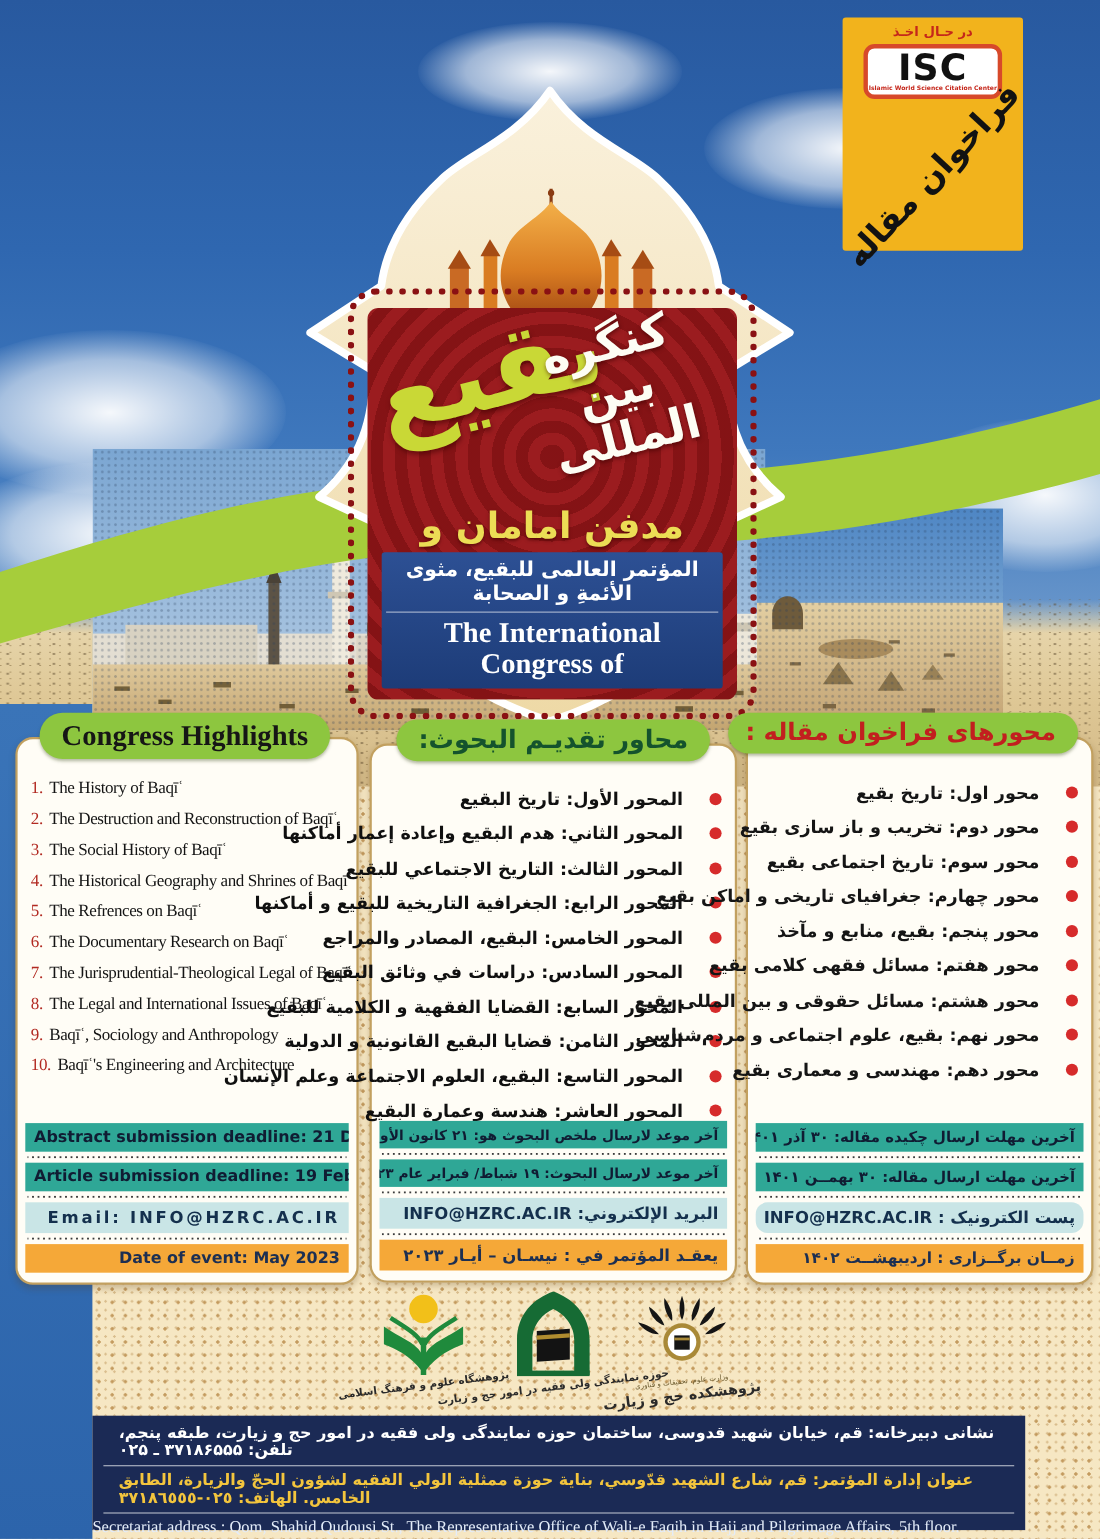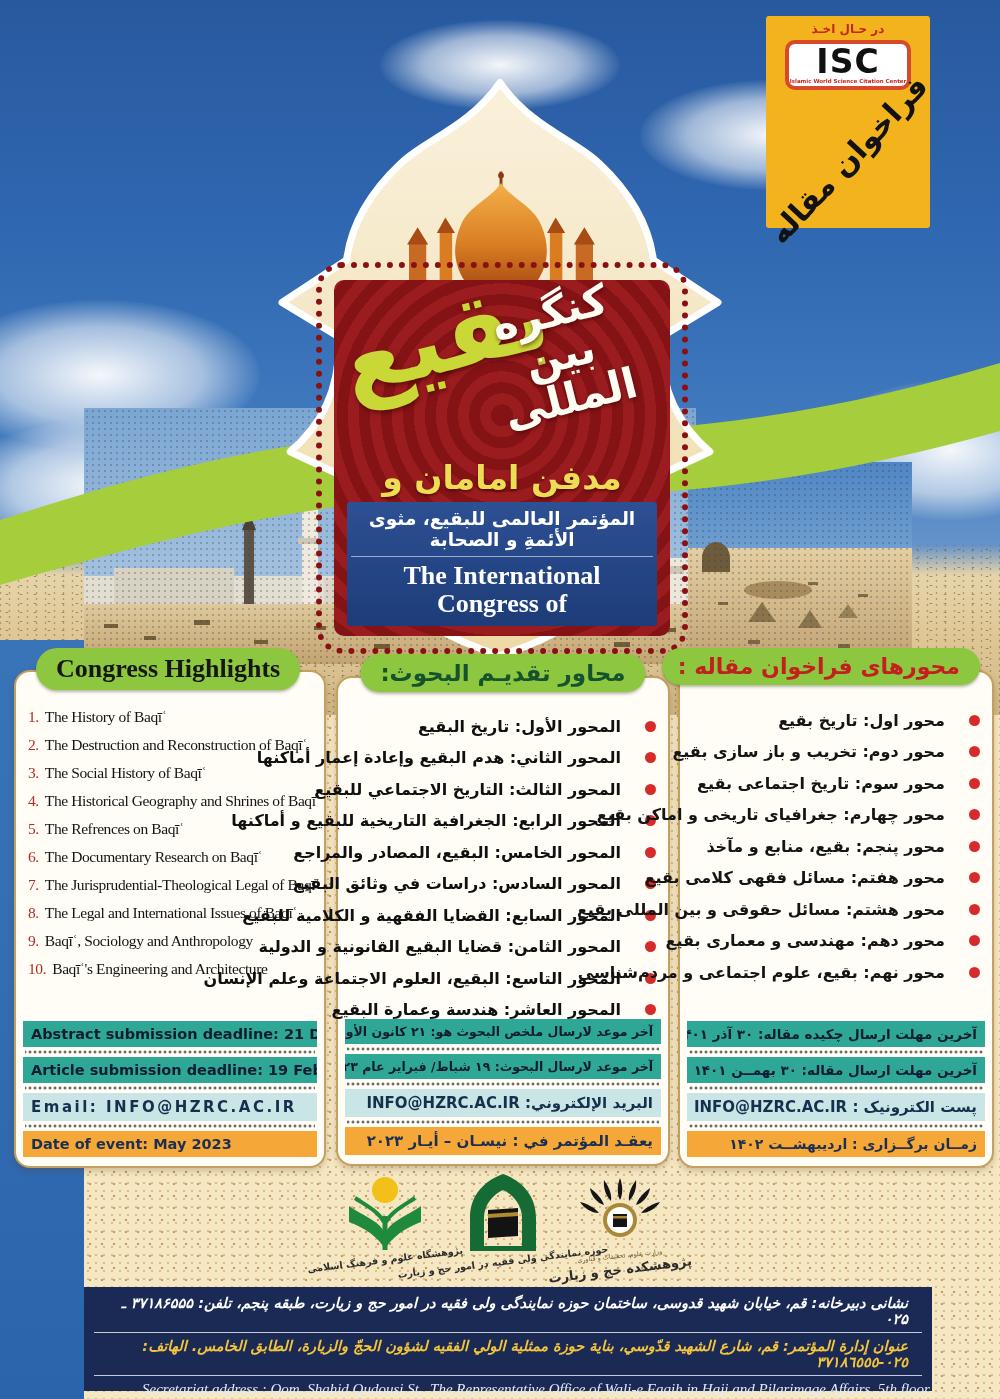--- a/index.html
+++ b/index.html
@@ -67,21 +67,21 @@
   .title-band{position:absolute;left:13px;right:13px;bottom:10px;border-radius:3px;
     background:linear-gradient(180deg,#2d5094 0%,#1d3c78 100%);padding:6px 4px 7px;text-align:center;}
   .title-ar{color:#fff;font-size:18.5px;font-weight:800;direction:rtl;
     border-bottom:1px solid rgba(255,255,255,.55);padding-bottom:6px;margin-bottom:5px;}
   .title-en1{color:#fff;font-family:"Liberation Serif","DejaVu Serif",serif;font-weight:bold;font-size:26px;line-height:1.1;}
   .title-en2{color:#fff;font-family:"Liberation Serif","DejaVu Serif",serif;font-weight:bold;font-size:16.5px;margin-top:2px;}
 
   
   .panel{position:absolute;background:#fffdf6;border:2px solid #c2a05f;border-radius:16px;z-index:8;
          box-shadow:0 3px 6px rgba(90,60,20,.25);}
-  .col-en{left:14px; top:670px;width:308px;height:494px;}
+  .col-en{left:14px; top:670px;width:308px;height:494px;text-align:right;}
   .col-ar{left:336px;top:676px;width:330px;height:486px;}
   .col-fa{left:678px;top:670px;width:312px;height:494px;}
   .pill{position:absolute;top:-24px;background:#8dc63f;border-radius:28px;padding:6px 20px;white-space:nowrap;
         box-shadow:0 2px 3px rgba(40,60,10,.35);}
   .col-en .pill{left:20px;font-family:"Liberation Serif","DejaVu Serif",serif;font-size:26px;font-weight:bold;color:#161616;}
   .col-ar .pill{left:50%;transform:translateX(-50%);font-size:23px;font-weight:800;color:#14532d;direction:rtl;}
   .col-fa .pill{right:12px;font-size:22px;font-weight:800;color:#c21f1f;direction:rtl;padding-left:16px;}
 
   .list{position:absolute;left:12px;right:12px;top:26px;}
   .li-en{display:flex;gap:6px;margin:10px 0;font-family:"Liberation Serif","DejaVu Serif",serif;
@@ -108,21 +108,21 @@
   .logos{position:absolute;left:330px;top:1172px;width:345px;height:116px;z-index:8;display:flex;
          justify-content:space-between;align-items:flex-start;}
   .logo-fig{display:flex;flex-direction:column;align-items:center;width:110px;}
   .logo-cap{margin-top:2px;font-size:9.5px;font-weight:700;color:#2a2a2a;text-align:center;direction:rtl;
             transform:rotate(-7deg);white-space:nowrap;}
   .logo-cap.big{font-size:13px;font-weight:800;}
   .logo-sup{font-size:6.5px;color:#6b5a2e;direction:rtl;transform:rotate(-6deg);margin-top:6px;}
 
   
   .footer{position:absolute;left:84px;top:1287px;width:848px;height:104px;z-index:9;background:#1b2a55;
-          text-align:right;color:#fff;font-style:italic;}
+          text-align:left;color:#fff;}
   .f-fa{direction:rtl;font-size:14.5px;font-weight:800;padding:8px 14px 5px;
         border-bottom:1px solid rgba(255,255,255,.75);margin:0 10px;}
   .f-ar{direction:rtl;font-size:14.5px;font-weight:800;color:#f3c53d;padding:5px 14px 5px;
         border-bottom:1px solid rgba(255,255,255,.75);margin:0 10px;}
   .f-en{font-family:"Liberation Serif","DejaVu Serif",serif;font-size:15px;color:#e3ecf9;padding-top:5px;}
   .f-phone{font-family:"Liberation Serif","DejaVu Serif",serif;font-size:14px;color:#cfe0f2;padding-top:2px;}
 </style>
 </head>
 <body>
 
@@ -427,33 +427,33 @@
       <div class="li-rtl">
           <span class="bullet"></span>
           <span>محور هفتم: مسائل فقهی کلامی بقیع</span>
         </div>
       <div class="li-rtl">
           <span class="bullet"></span>
           <span>محور هشتم: مسائل حقوقی و بین المللی بقیع</span>
         </div>
       <div class="li-rtl">
           <span class="bullet"></span>
+          <span>محور نهم: بقیع، علوم اجتماعی و مردم‌شناسی</span>
+        </div>
+      <div class="li-rtl">
+          <span class="bullet"></span>
           <span>محور دهم: مهندسی و معماری بقیع</span>
-        </div>
-      <div class="li-rtl">
-          <span class="bullet"></span>
-          <span>محور نهم: بقیع، علوم اجتماعی و مردم‌شناسی</span>
         </div>
     </div>
     <div class="boxes">
       <div class="box b-teal rtl">آخرین مهلت ارسال چکیده مقاله: ۳۰ آذر ۱۴۰۱</div>
       <div class="dotline"></div>
       <div class="box b-teal rtl">آخرین مهلت ارسال مقاله: ۳۰ بهمــن ۱۴۰۱</div>
       <div class="dotline"></div>
-      <div class="box b-light rtl" style="font-size:15px;font-weight:800;">پست الکترونیک : INFO@HZRC.AC.IR</div>
+      <div class="box b-light rtl" style="font-size:15px;font-weight:800;border-radius:11px;">پست الکترونیک : INFO@HZRC.AC.IR</div>
       <div class="dotline"></div>
       <div class="box b-orange rtl" style="font-size:14px;">زمــان برگــزاری : اردیبهشــت ۱۴۰۲</div>
     </div>
   </section>
 
   <div class="logos">
     <figure class="logo-fig" style="margin:0;">
       <svg width="84" height="80" viewBox="0 0 84 80">
         <circle cx="42" cy="18" r="13" fill="#f2c019"></circle>
         <g fill="none" stroke="#1f8a3c" stroke-width="6">

